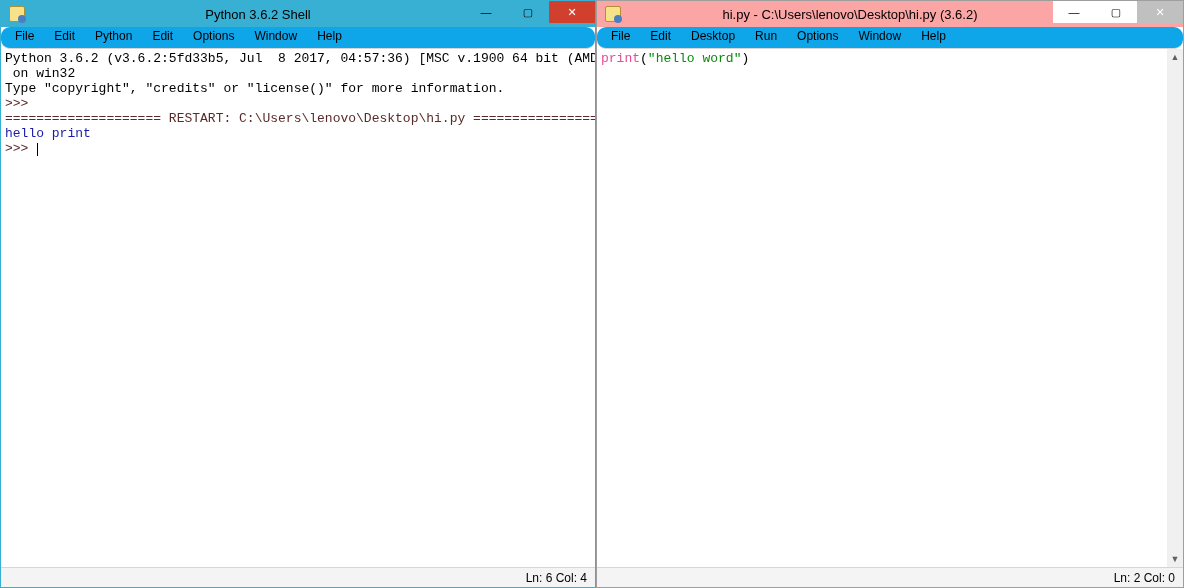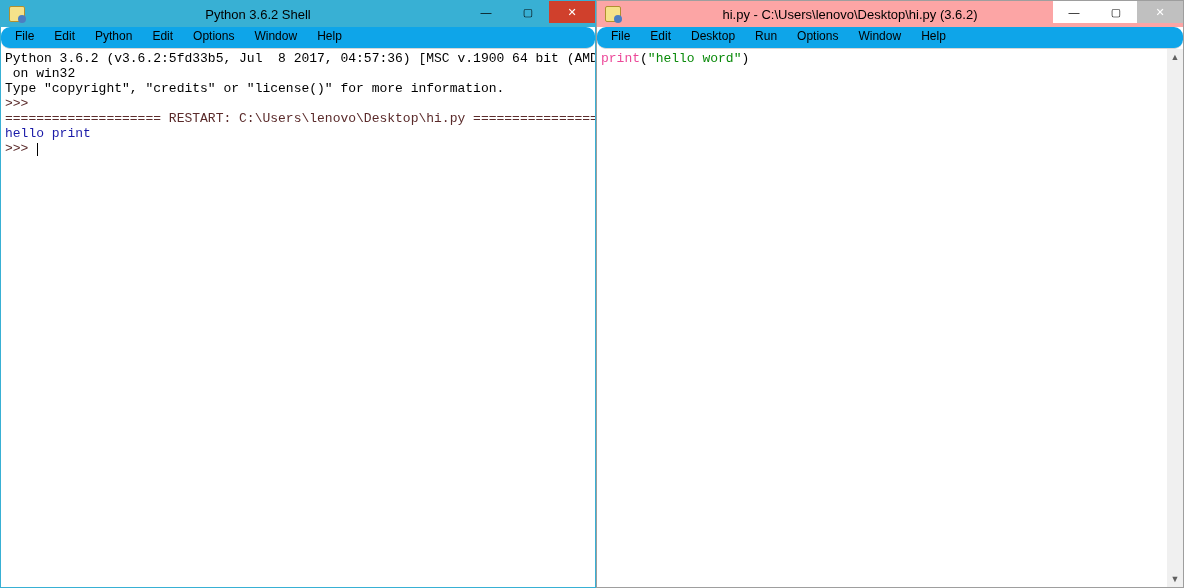--- a/index.html
+++ b/index.html
@@ -185,20 +185,23 @@
   </div>
   <div class="body">
     <div class="code"><span>Python 3.6.2 (v3.6.2:5fd33b5, Jul  8 2017, 04:57:36) [MSC v.1900 64 bit (AMD64)]</span>
 <span> on win32</span>
 <span>Type "copyright", "credits" or "license()" for more information.</span>
 <span class="prompt">&gt;&gt;&gt; </span>
 <span class="prompt">==================== RESTART: C:\Users\lenovo\Desktop\hi.py ====================</span>
 <span class="output">hello print</span>
 <span class="prompt">&gt;&gt;&gt; </span><span class="cursor"></span></div>
   </div>
+  <div class="statusbar">
+    <span>Ln: 6  Col: 4</span>
+  </div>
 </div>
 
 <div class="window editor">
   <div class="titlebar">
     <span class="icon"></span>
     <span class="title">hi.py - C:\Users\lenovo\Desktop\hi.py (3.6.2)</span>
     <div class="winbtns">
       <div class="winbtn min">—</div>
       <div class="winbtn max">▢</div>
       <div class="winbtn close">✕</div>
@@ -214,13 +217,16 @@
     <span class="mitem">Help</span>
   </div>
   <div class="body">
     <div class="code"><span class="builtin">print</span><span>(</span><span class="str">"hello word"</span><span>)</span></div>
     <div class="scrollbar-v">
       <div class="arrow">▲</div>
       <div class="track"></div>
       <div class="arrow">▼</div>
     </div>
   </div>
+  <div class="statusbar">
+    <span>Ln: 2  Col: 0</span>
+  </div>
 </div>
 
 </body></html>

